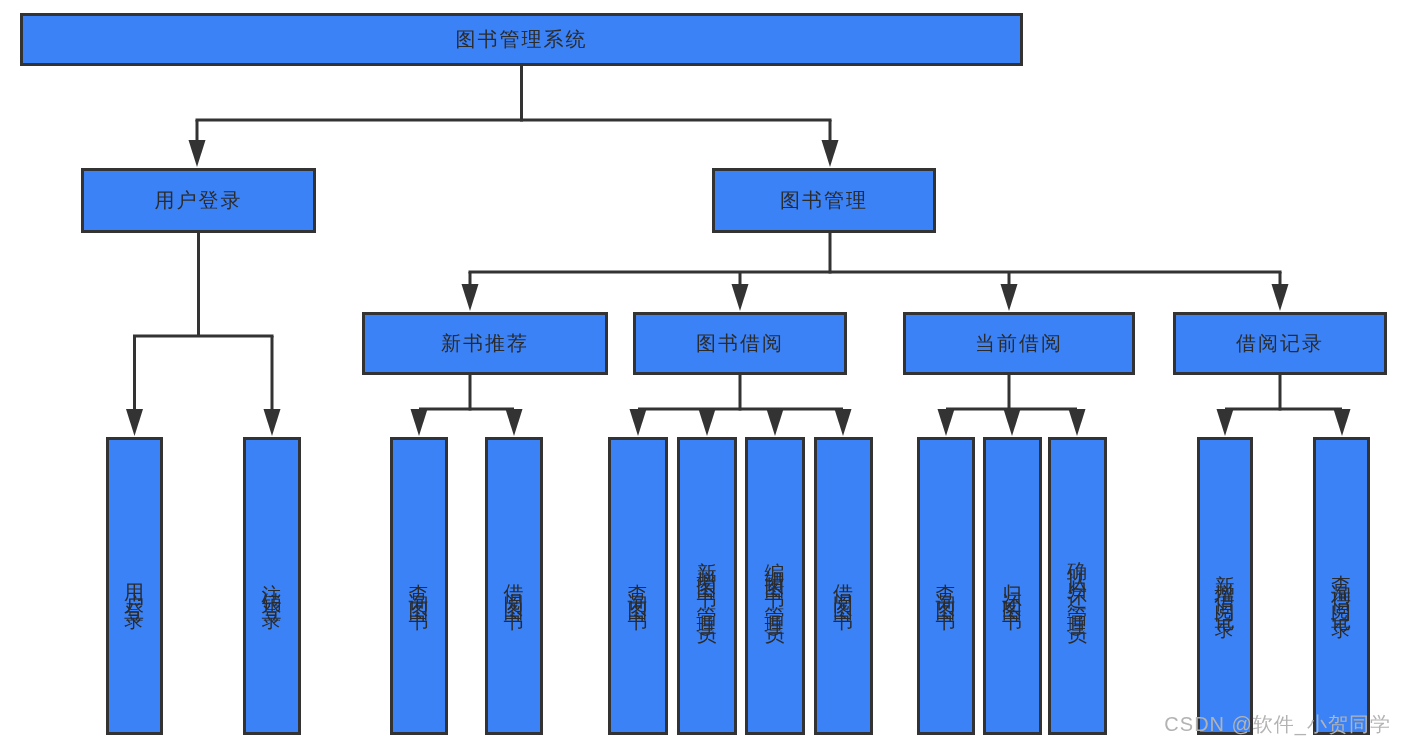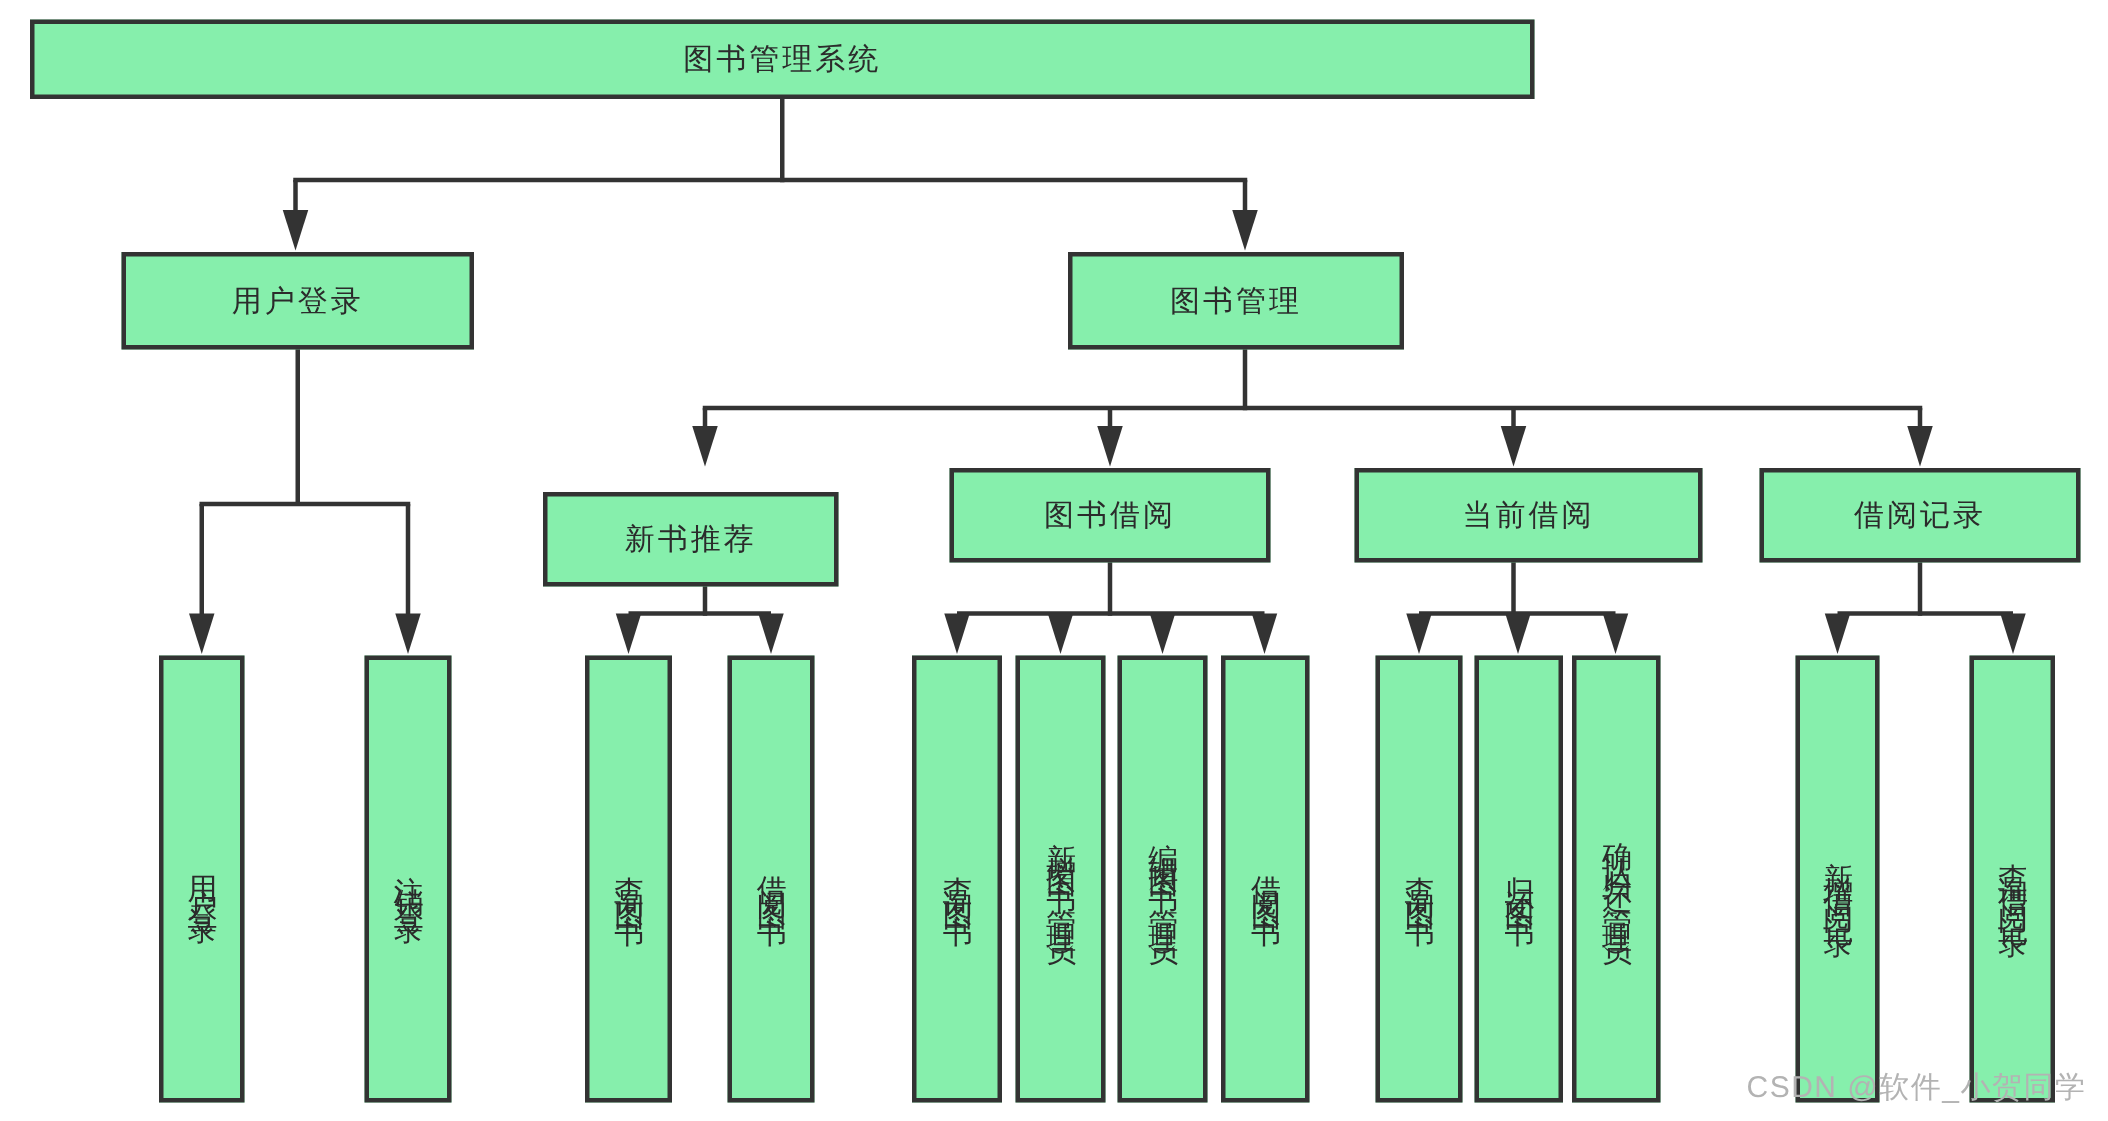--- a/index.html
+++ b/index.html
@@ -8,21 +8,21 @@
     width:1405px;height:747px;
     background:#ffffff;
     font-family:"Liberation Sans","DejaVu Sans",sans-serif;
     overflow:hidden;
   }
   svg.connectors{position:absolute;left:0;top:0;z-index:1;}
   .node{
     position:absolute;
     box-sizing:border-box;
     border:3px solid #333333;
-    background:#86efac;
+    background:#3b82f6;
     display:flex;align-items:center;justify-content:center;
     z-index:2;
     color:#2b2b2b;
   }
   .node.h{font-size:20px;letter-spacing:2px;}
   .node.leaf{top:437px;height:298px;}
   .vtext{
     writing-mode:vertical-rl;
     text-orientation:mixed;
     font-size:20px;
@@ -105,21 +105,21 @@
     <span>图书管理系统</span>
   </div>
 
   <div class="node h" style="left:81px;top:168px;width:235px;height:65px">
     <span>用户登录</span>
   </div>
   <div class="node h" style="left:712px;top:168px;width:224px;height:65px">
     <span>图书管理</span>
   </div>
 
-  <div class="node h" style="left:362px;top:328px;width:197px;height:63px">
+  <div class="node h" style="left:362px;top:312px;width:246px;height:63px">
     <span>新书推荐</span>
   </div>
   <div class="node h" style="left:633px;top:312px;width:214px;height:63px">
     <span>图书借阅</span>
   </div>
   <div class="node h" style="left:903px;top:312px;width:232px;height:63px">
     <span>当前借阅</span>
   </div>
   <div class="node h" style="left:1173px;top:312px;width:214px;height:63px">
     <span>借阅记录</span>

